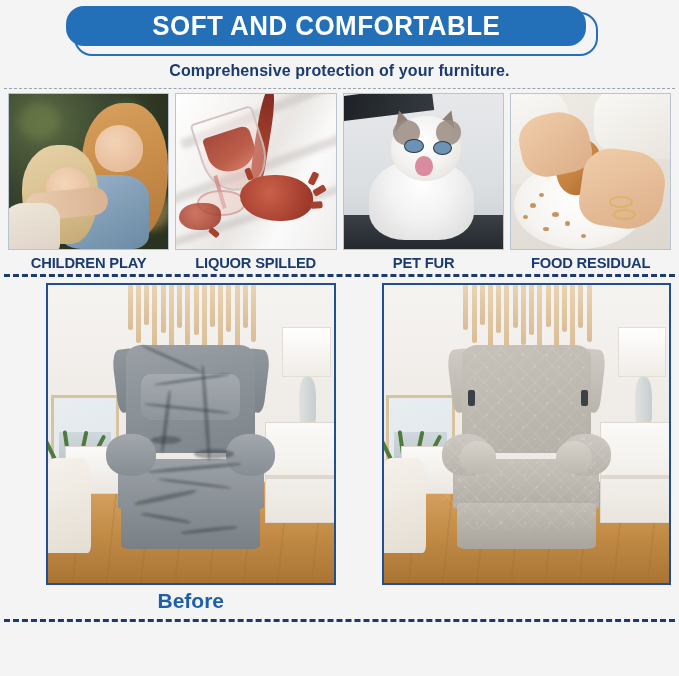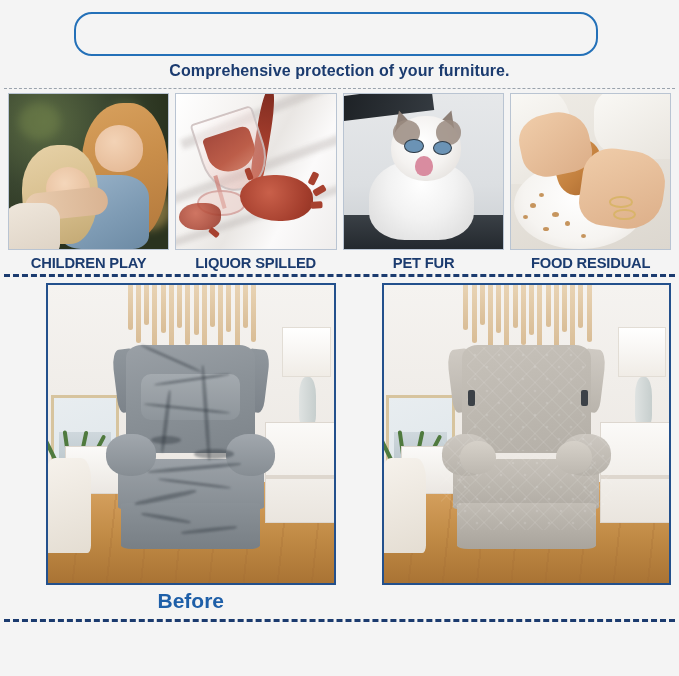--- a/index.html
+++ b/index.html
@@ -250,20 +250,23 @@
       repeating-linear-gradient(-45deg, rgba(255,255,255,.07) 0 1px, rgba(0,0,0,0) 1px 12px);
     background-size:24px 24px,24px 24px,auto,auto;
   }
   .strap{position:absolute;width:7px;height:16px;background:#3c4147;border-radius:2px;}
 </style>
 </head>
 <body>
 
 <div class="banner-wrap">
   <div class="banner-outline"></div>
+  <div class="banner-fill">
+    <span class="banner-title">SOFT AND COMFORTABLE</span>
+  </div>
 </div>
 
 <div class="subtitle">Comprehensive protection of your furniture.</div>
 
 <div class="dash-thin"></div>
 
 <div class="photos">
 
   <div class="photo">
     <div class="p1">

